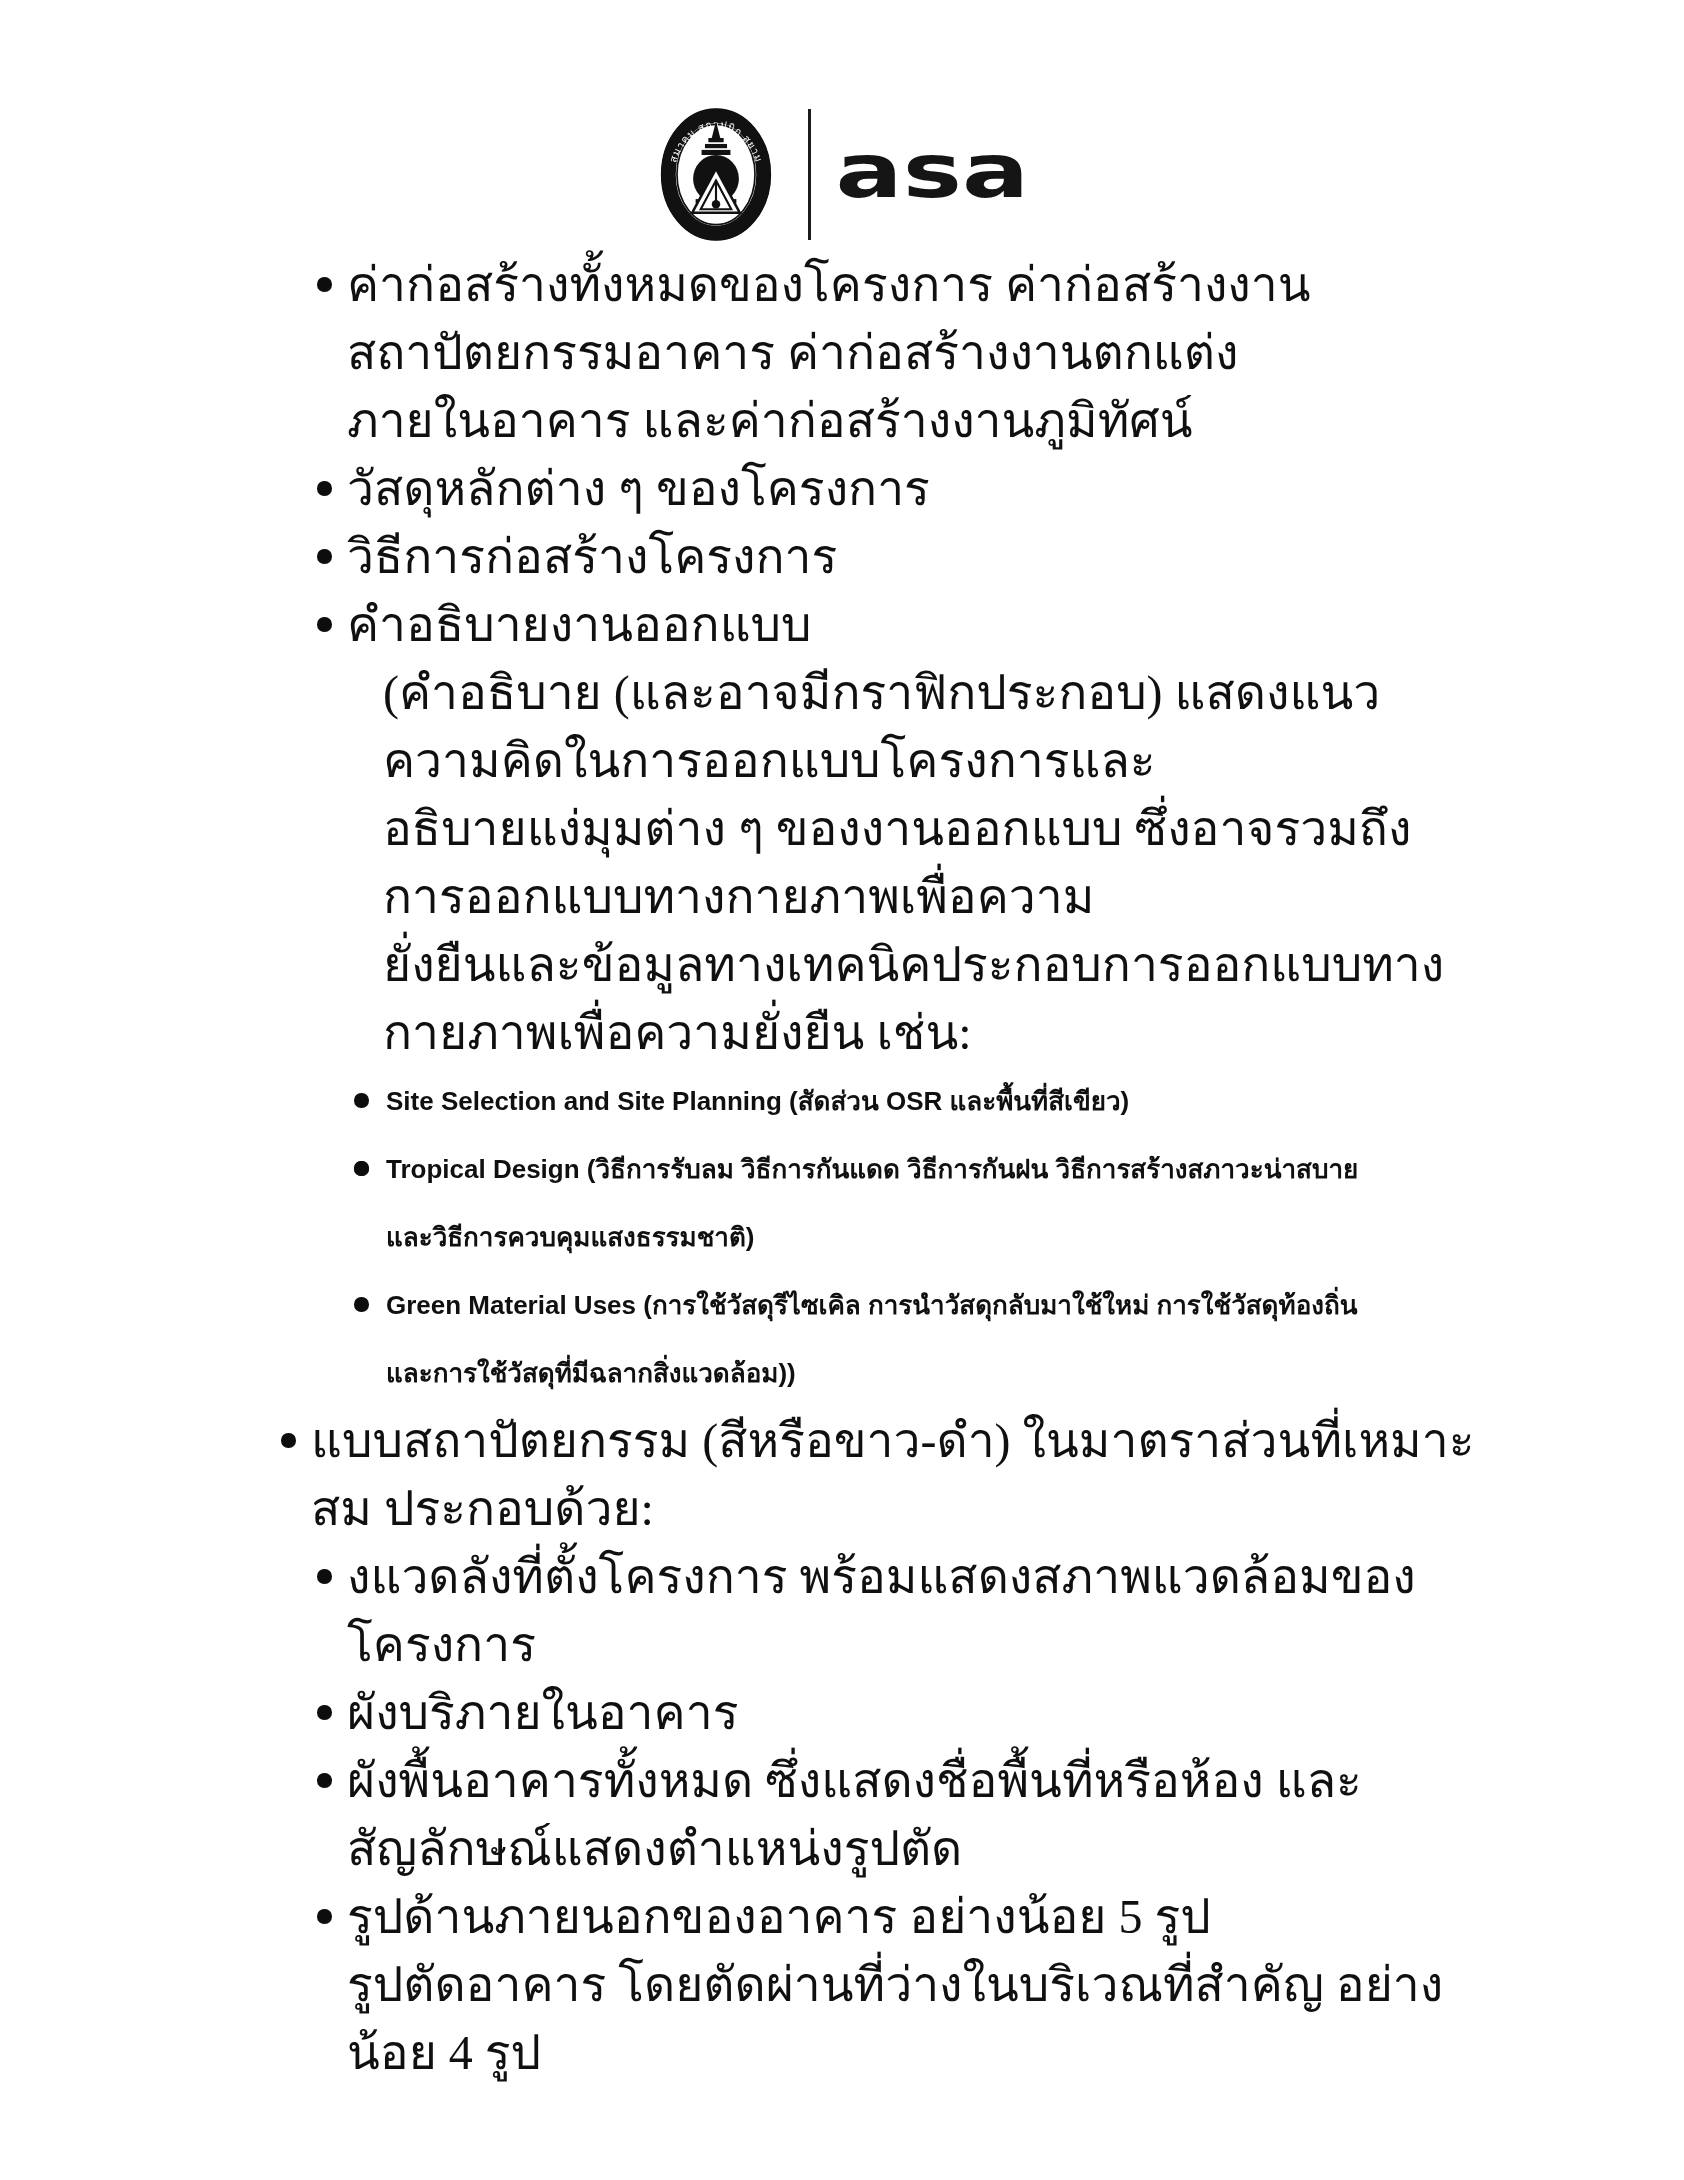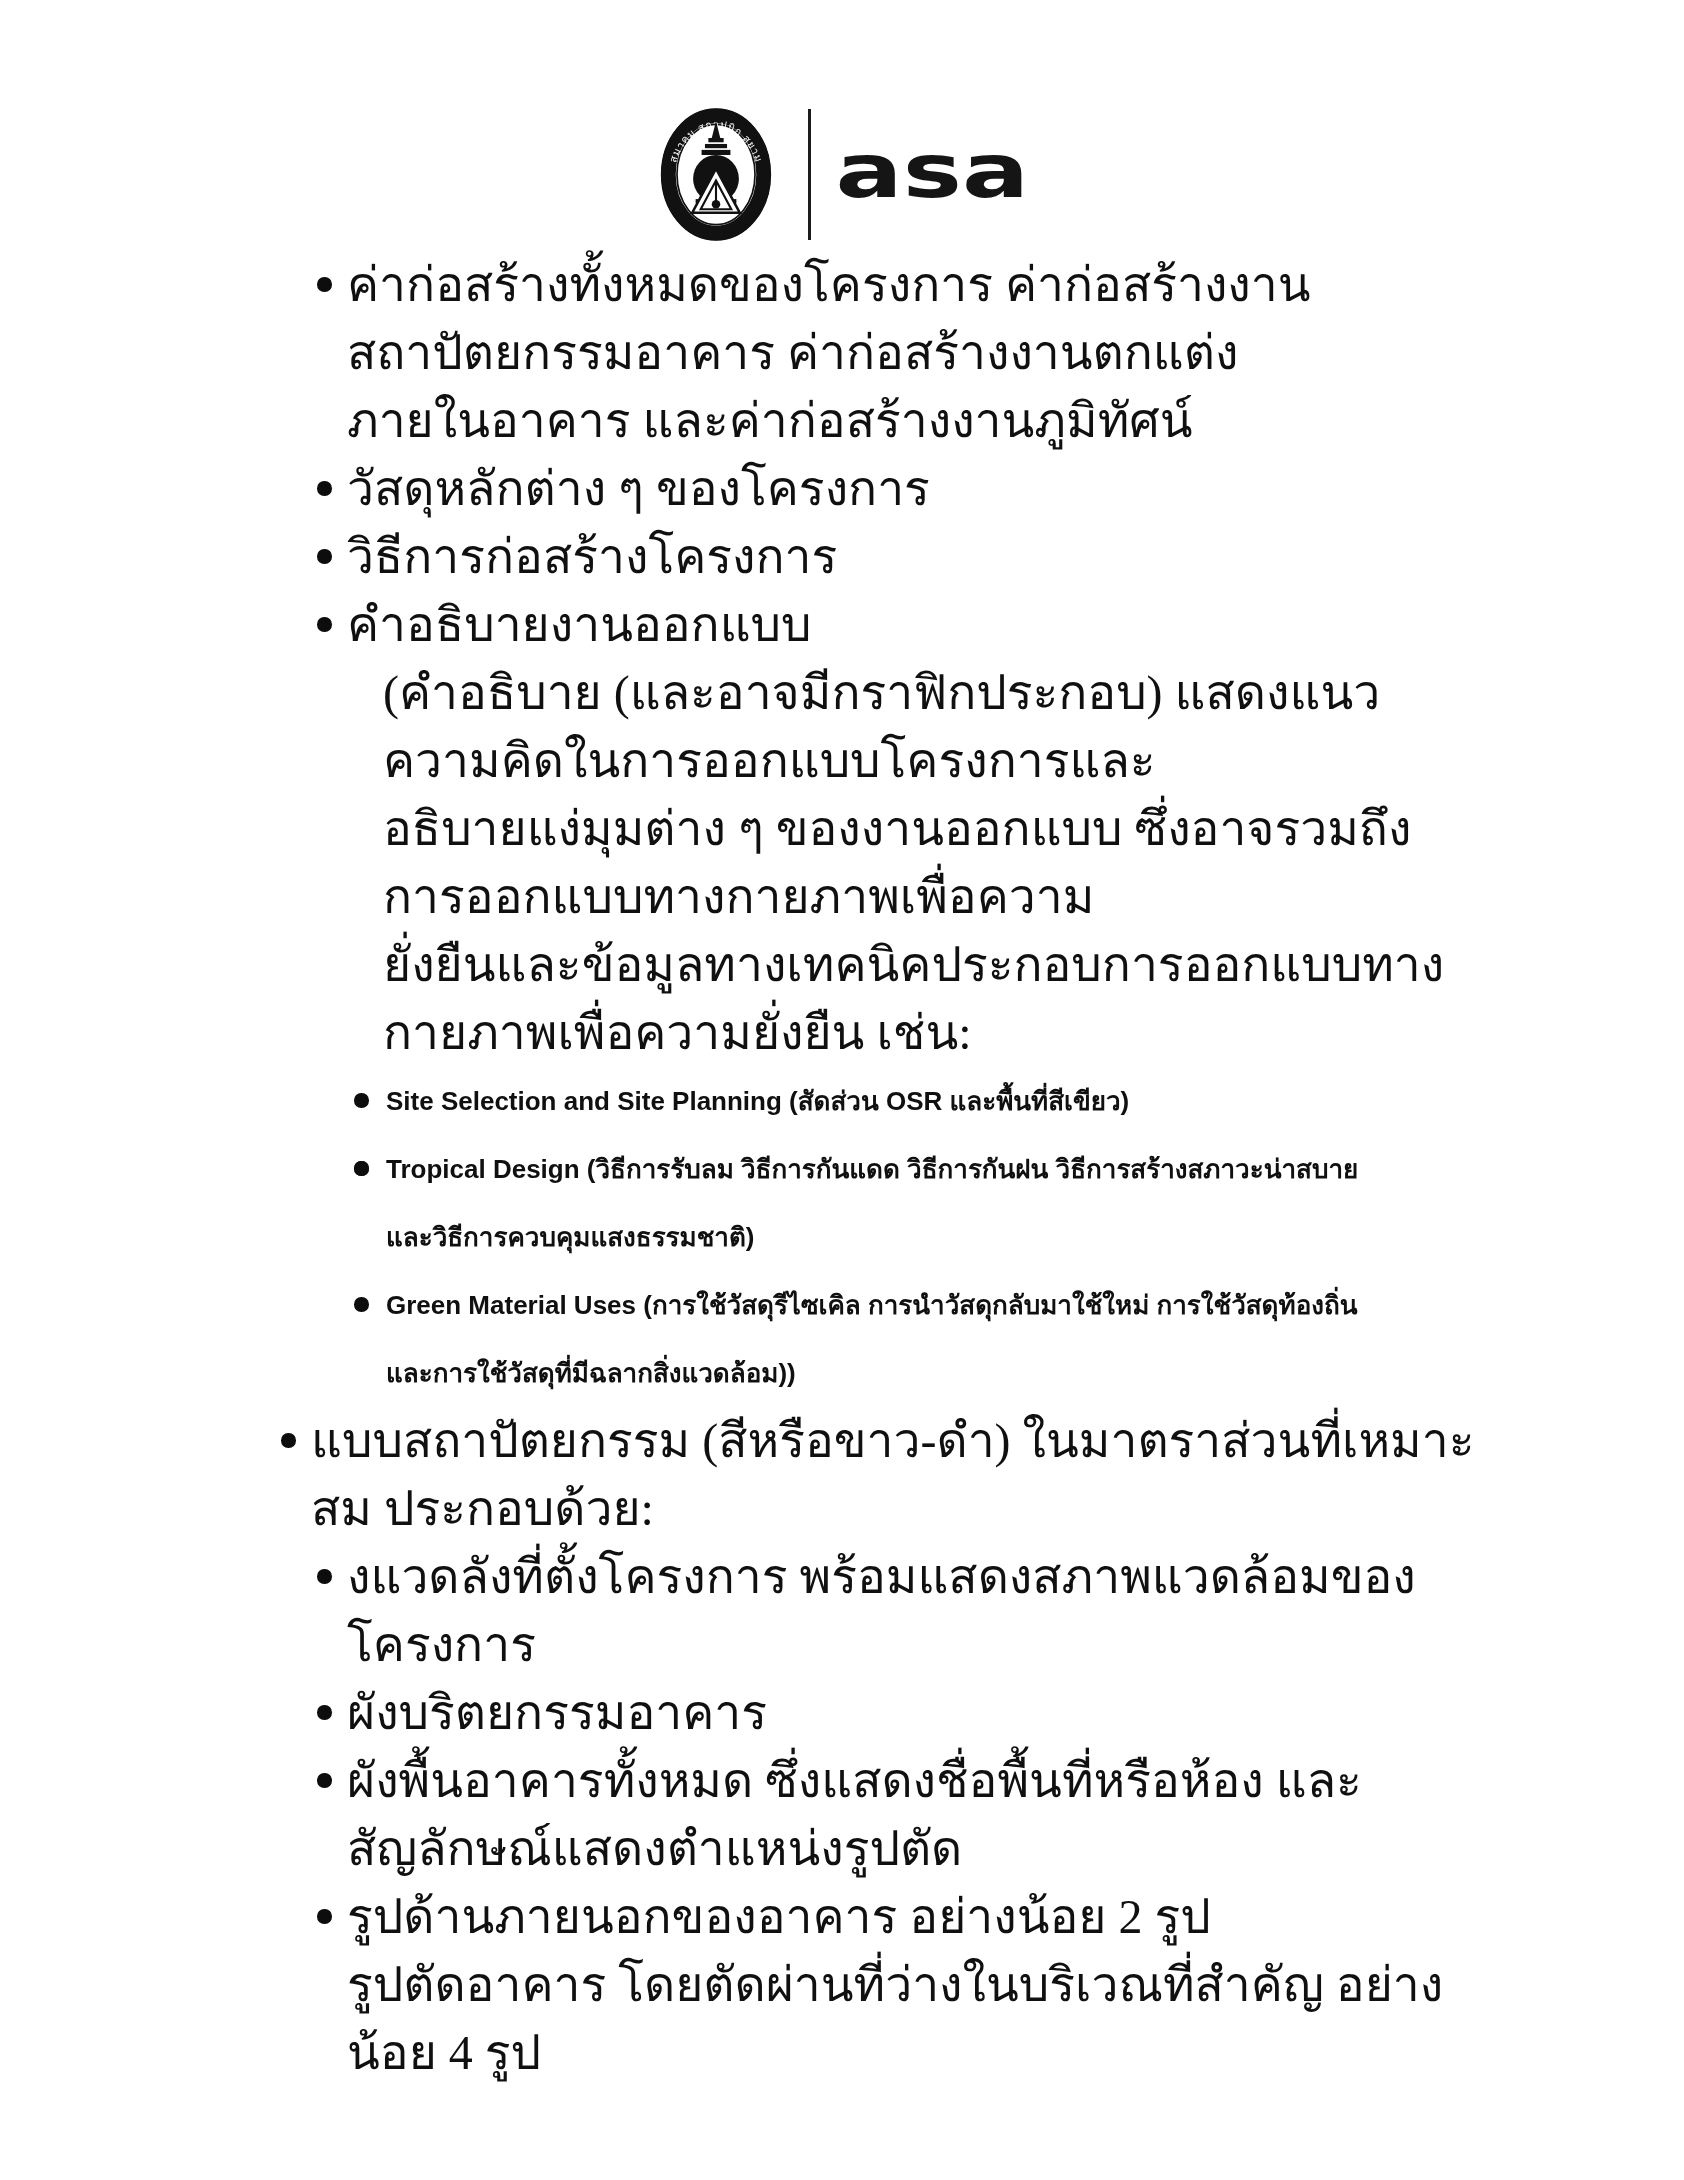--- a/index.html
+++ b/index.html
@@ -117,21 +117,21 @@
 อธิบายแง่มุมต่าง ๆ ของงานออกแบบ ซึ่งอาจรวมถึงการออกแบบทางกายภาพเพื่อความ
 ยั่งยืนและข้อมูลทางเทคนิคประกอบการออกแบบทางกายภาพเพื่อความยั่งยืน เช่น:</span></div>
         <div class="item lvl3 bold"><span class="bullet"></span><span>Site Selection and Site Planning (สัดส่วน OSR และพื้นที่สีเขียว)</span></div>
         <div class="item lvl3 bold"><span class="bullet"></span></div>
         <div class="item lvl3 bold"><span class="bullet"></span><span>Tropical Design (วิธีการรับลม วิธีการกันแดด วิธีการกันฝน วิธีการสร้างสภาวะน่าสบาย
 และวิธีการควบคุมแสงธรรมชาติ)</span></div>
         <div class="item lvl3 bold"><span class="bullet"></span><span>Green Material Uses (การใช้วัสดุรีไซเคิล การนำวัสดุกลับมาใช้ใหม่ การใช้วัสดุท้องถิ่น
 และการใช้วัสดุที่มีฉลากสิ่งแวดล้อม))</span></div>
         <div class="item lvl1"><span class="bullet"></span><span>แบบสถาปัตยกรรม (สีหรือขาว-ดำ) ในมาตราส่วนที่เหมาะสม ประกอบด้วย:</span></div>
         <div class="item lvl2"><span class="bullet"></span><span>งแวดลังที่ตั้งโครงการ พร้อมแสดงสภาพแวดล้อมของโครงการ</span></div>
-        <div class="item lvl2"><span class="bullet"></span><span>ผังบริตยกรรมอาคาร</span></div>
+        <div class="item lvl2"><span class="bullet"></span><span>ผังบริภายในอาคาร</span></div>
         <div class="item lvl2"><span class="bullet"></span><span>ผังพื้นอาคารทั้งหมด ซึ่งแสดงชื่อพื้นที่หรือห้อง และสัญลักษณ์แสดงตำแหน่งรูปตัด</span></div>
-        <div class="item lvl2"><span class="bullet"></span><span>รูปด้านภายนอกของอาคาร อย่างน้อย 2 รูป</span></div>
+        <div class="item lvl2"><span class="bullet"></span><span>รูปด้านภายนอกของอาคาร อย่างน้อย 5 รูป</span></div>
         <div class="item lvl2"><span>รูปตัดอาคาร โดยตัดผ่านที่ว่างในบริเวณที่สำคัญ อย่างน้อย 4 รูป</span></div>
       </div>
   </div>
 
 </div>
 
 
 </body></html>

